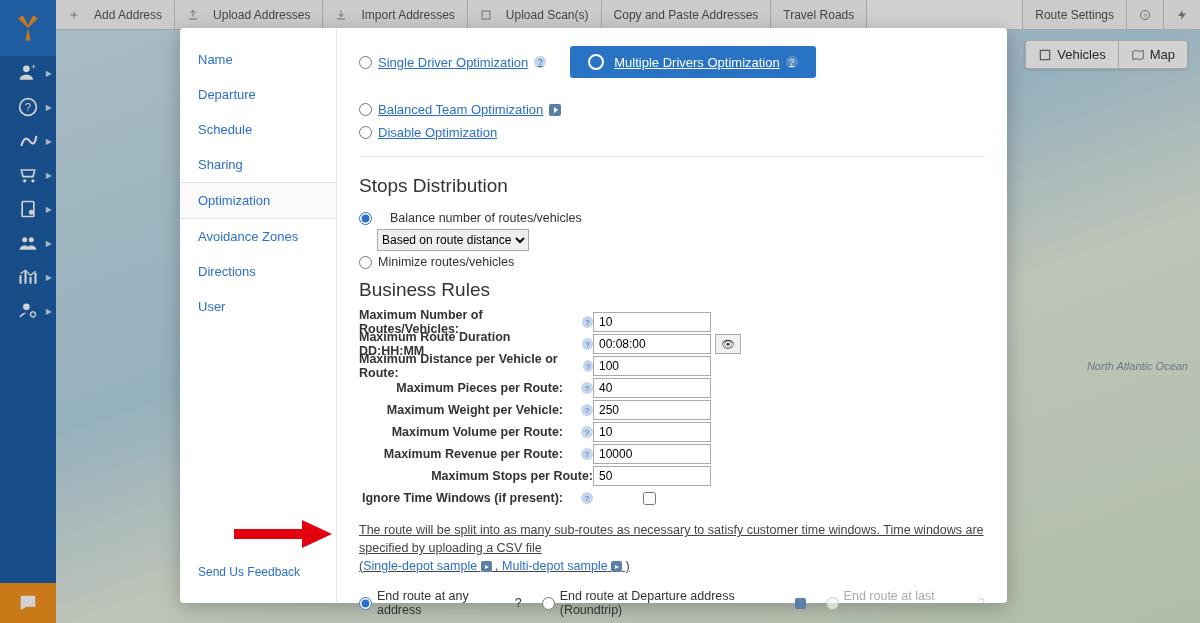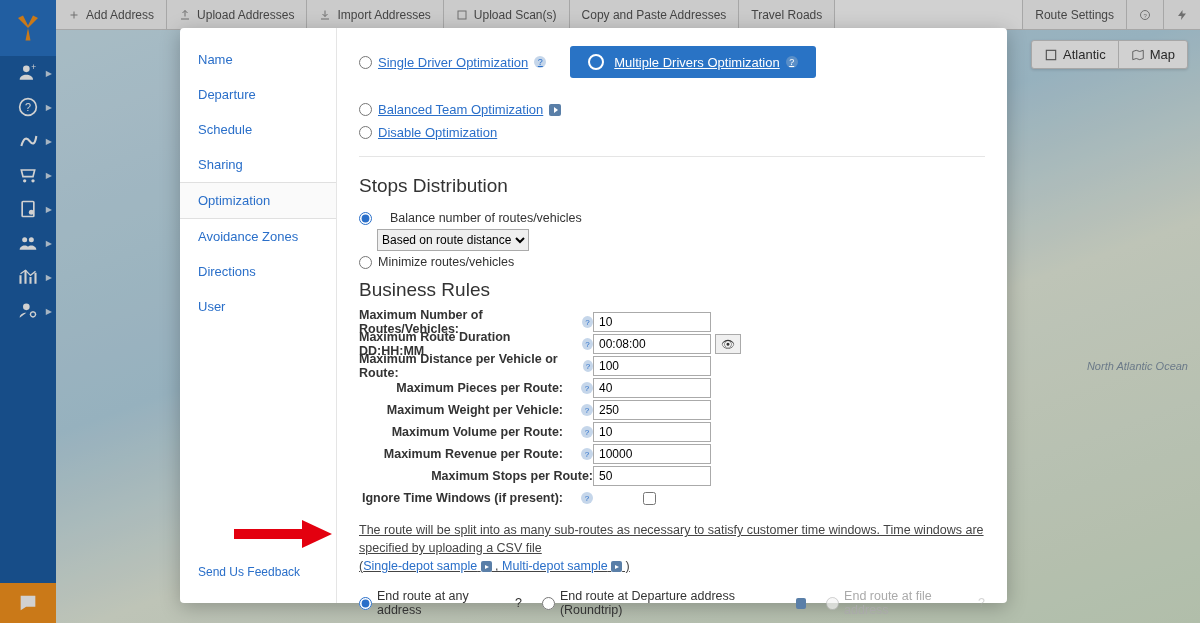--- a/index.html
+++ b/index.html
@@ -9,21 +9,21 @@
 .vsidebar { position: absolute; left: 0; top: 0; width: 56px; height: 100%; background: #1d5fa6; display: flex; flex-direction: column; }
 .vsidebar .logo { height: 56px; background: #2973c5; display: flex; align-items: center; justify-content: center; }
 .vsidebar .logo svg { width: 30px; height: 30px; }
 .vsidebar .vitem { height: 34px; display: flex; align-items: center; justify-content: center; color: #fff; position: relative; cursor: pointer; }
 .vsidebar .vitem .chev { position: absolute; right: 4px; font-size: 8px; color: #cde; }
 .vsidebar .vitem svg { width: 20px; height: 20px; fill: #fff; }
 .vsidebar .chat { position: absolute; bottom: 0; left: 0; width: 56px; height: 40px; background: #f7941e; display: flex; align-items: center; justify-content: center; }
 
 
 .topbar { position: absolute; left: 56px; top: 0; right: 0; height: 30px; background: #fff; border-bottom: 1px solid #ccc; display: flex; }
-.tbtn { border-right: 1px solid #ccc; padding: 0 12px; display: flex; align-items: center; gap: 6px; font-size: 12px; color: #555; cursor: pointer; background: #f8f8f8; }
+.tbtn { border-right: 1px solid #ccc; padding: 0 12px; display: flex; align-items: center; gap: 14px; font-size: 12px; color: #555; cursor: pointer; background: #f8f8f8; }
 .tbtn svg { width: 12px; height: 12px; fill: #888; }
 .topbar .spacer { flex: 1; }
 .topbar .right .tbtn { border-left: 1px solid #ccc; border-right: none; }
 
 
 .mapbg { position: absolute; left: 56px; top: 30px; right: 0; bottom: 0; background: linear-gradient(160deg, #cde5f0 0%, #b8d8e8 40%, #e8efe0 60%, #d8e8d0 100%); }
 .maptoggle { position: absolute; top: 10px; right: 12px; display: flex; background: #fff; border: 1px solid #ccc; border-radius: 3px; box-shadow: 0 1px 3px rgba(0,0,0,0.15); }
 .maptoggle .mt { padding: 6px 12px; font-size: 13px; display: flex; align-items: center; gap: 5px; cursor: pointer; }
 .maptoggle .mt:first-child { border-right: 1px solid #ccc; }
 .maplabel { position: absolute; font-size: 11px; color: #8395a7; font-style: italic; }
@@ -203,21 +203,21 @@
       </div>
   </div>
 </div>
 
 <div class="mapbg">
   <div class="maptoggle">
     <div class="mt">
         <svg width="14" height="14" viewBox="0 0 24 24">
           <rect x="4" y="4" width="16" height="16" fill="none" stroke="#666" stroke-width="2"></rect>
         </svg>
-        <span>Atlantic</span>
+        <span>Vehicles</span>
       </div>
     <div class="mt">
         <svg width="14" height="14" viewBox="0 0 24 24">
           <path d="M3 6l6-2 6 2 6-2v14l-6 2-6-2-6 2z" fill="none" stroke="#666" stroke-width="1.5"></path>
         </svg>
         <span>Map</span>
       </div>
   </div>
   <div class="maplabel" style="right:12px; top:330px; text-align:right;">North Atlantic Ocean</div>
 </div>
@@ -356,21 +356,21 @@
           <span>End route at any address</span>
           <span class="hint">?</span>
         </label>
       <label class="eopt">
           <input type="radio" name="end" style="">
           <span>End route at Departure address (Roundtrip)</span>
           <span class="play" style="width:11px;height:11px;background:#5a7fa8;display:inline-flex;align-items:center;justify-content:center;border-radius:2px"></span>
         </label>
       <label class="eopt disabled">
           <input type="radio" name="end" disabled="" style="">
-          <span>End route at file address</span>
+          <span>End route at last present</span>
           <span class="hint" style="opacity:.5">?</span>
         </label>
     </div>
 
   </div>
 </div>
 
 <div class="arrow">
   <svg viewBox="0 0 100 36">
       <line x1="2" y1="18" x2="70" y2="18" stroke="#e3000f" stroke-width="10"></line>

